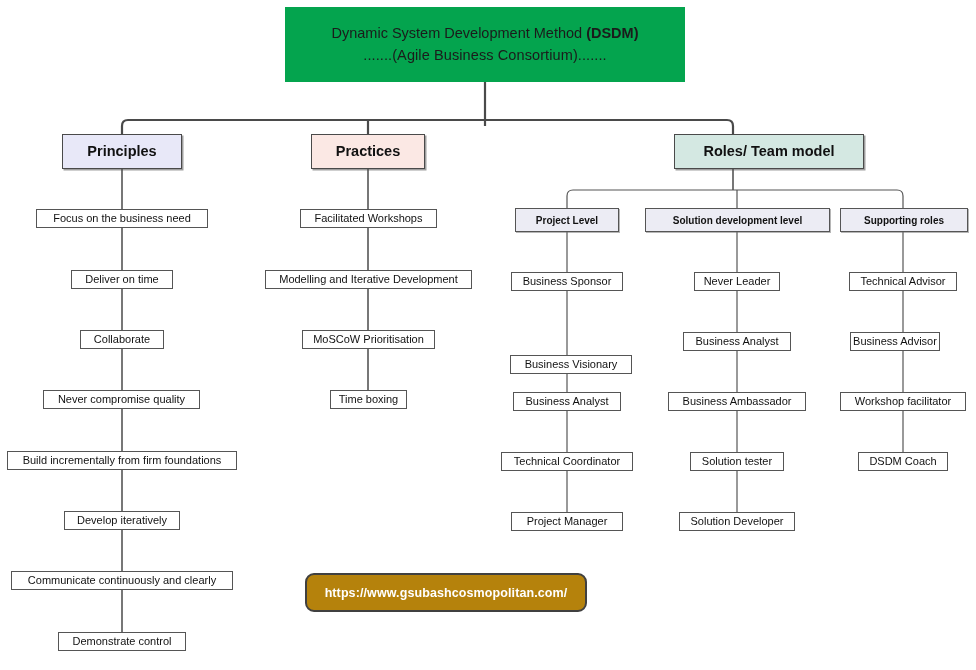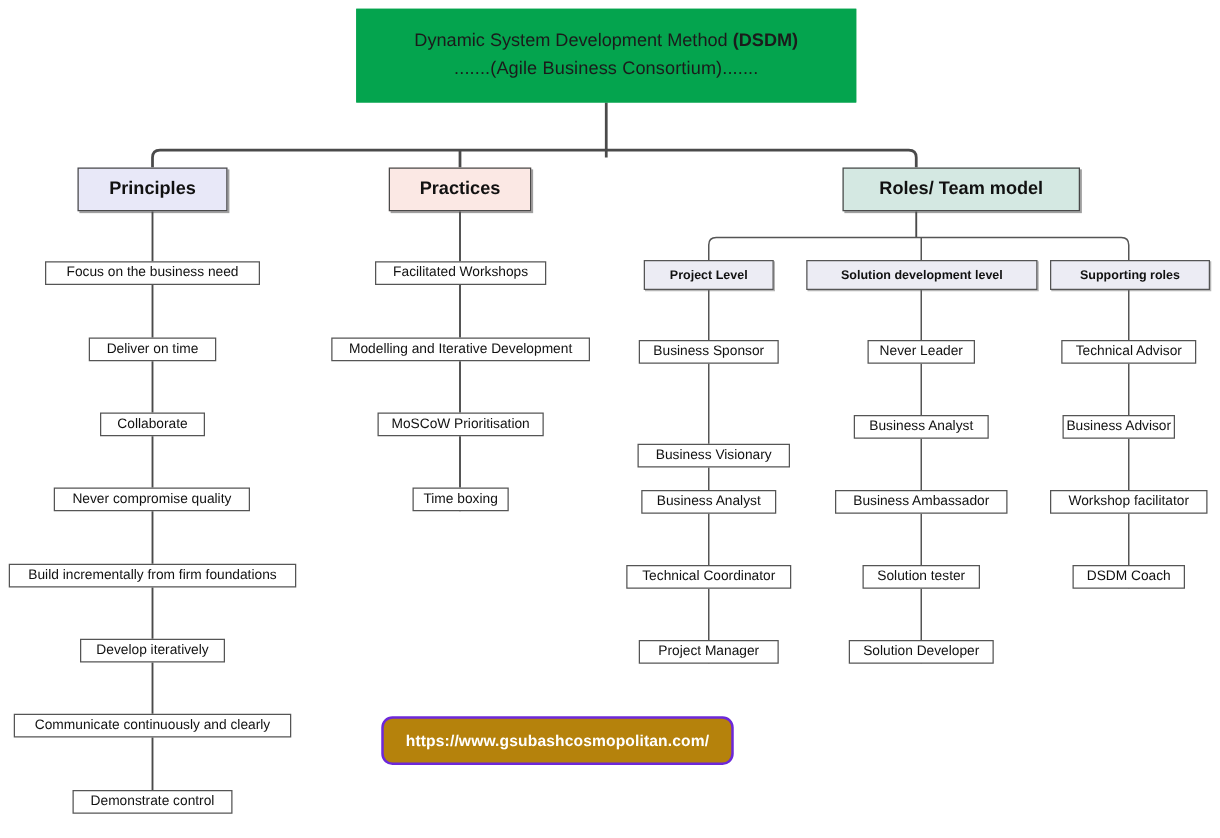--- a/index.html
+++ b/index.html
@@ -83,21 +83,21 @@
   }
 
   
   .urlbar {
     position: absolute;
     box-sizing: border-box;
     display: flex;
     align-items: center;
     justify-content: center;
     background: #b5820c;
-    border: 2px solid #6d28d9;
+    border: 2px solid #404040;
     border-radius: 9px;
     color: #ffffff;
     font-weight: bold;
     font-size: 12.5px;
     letter-spacing: 0.1px;
     z-index: 4;
     text-decoration: none;
   }
 </style>
 </head>

